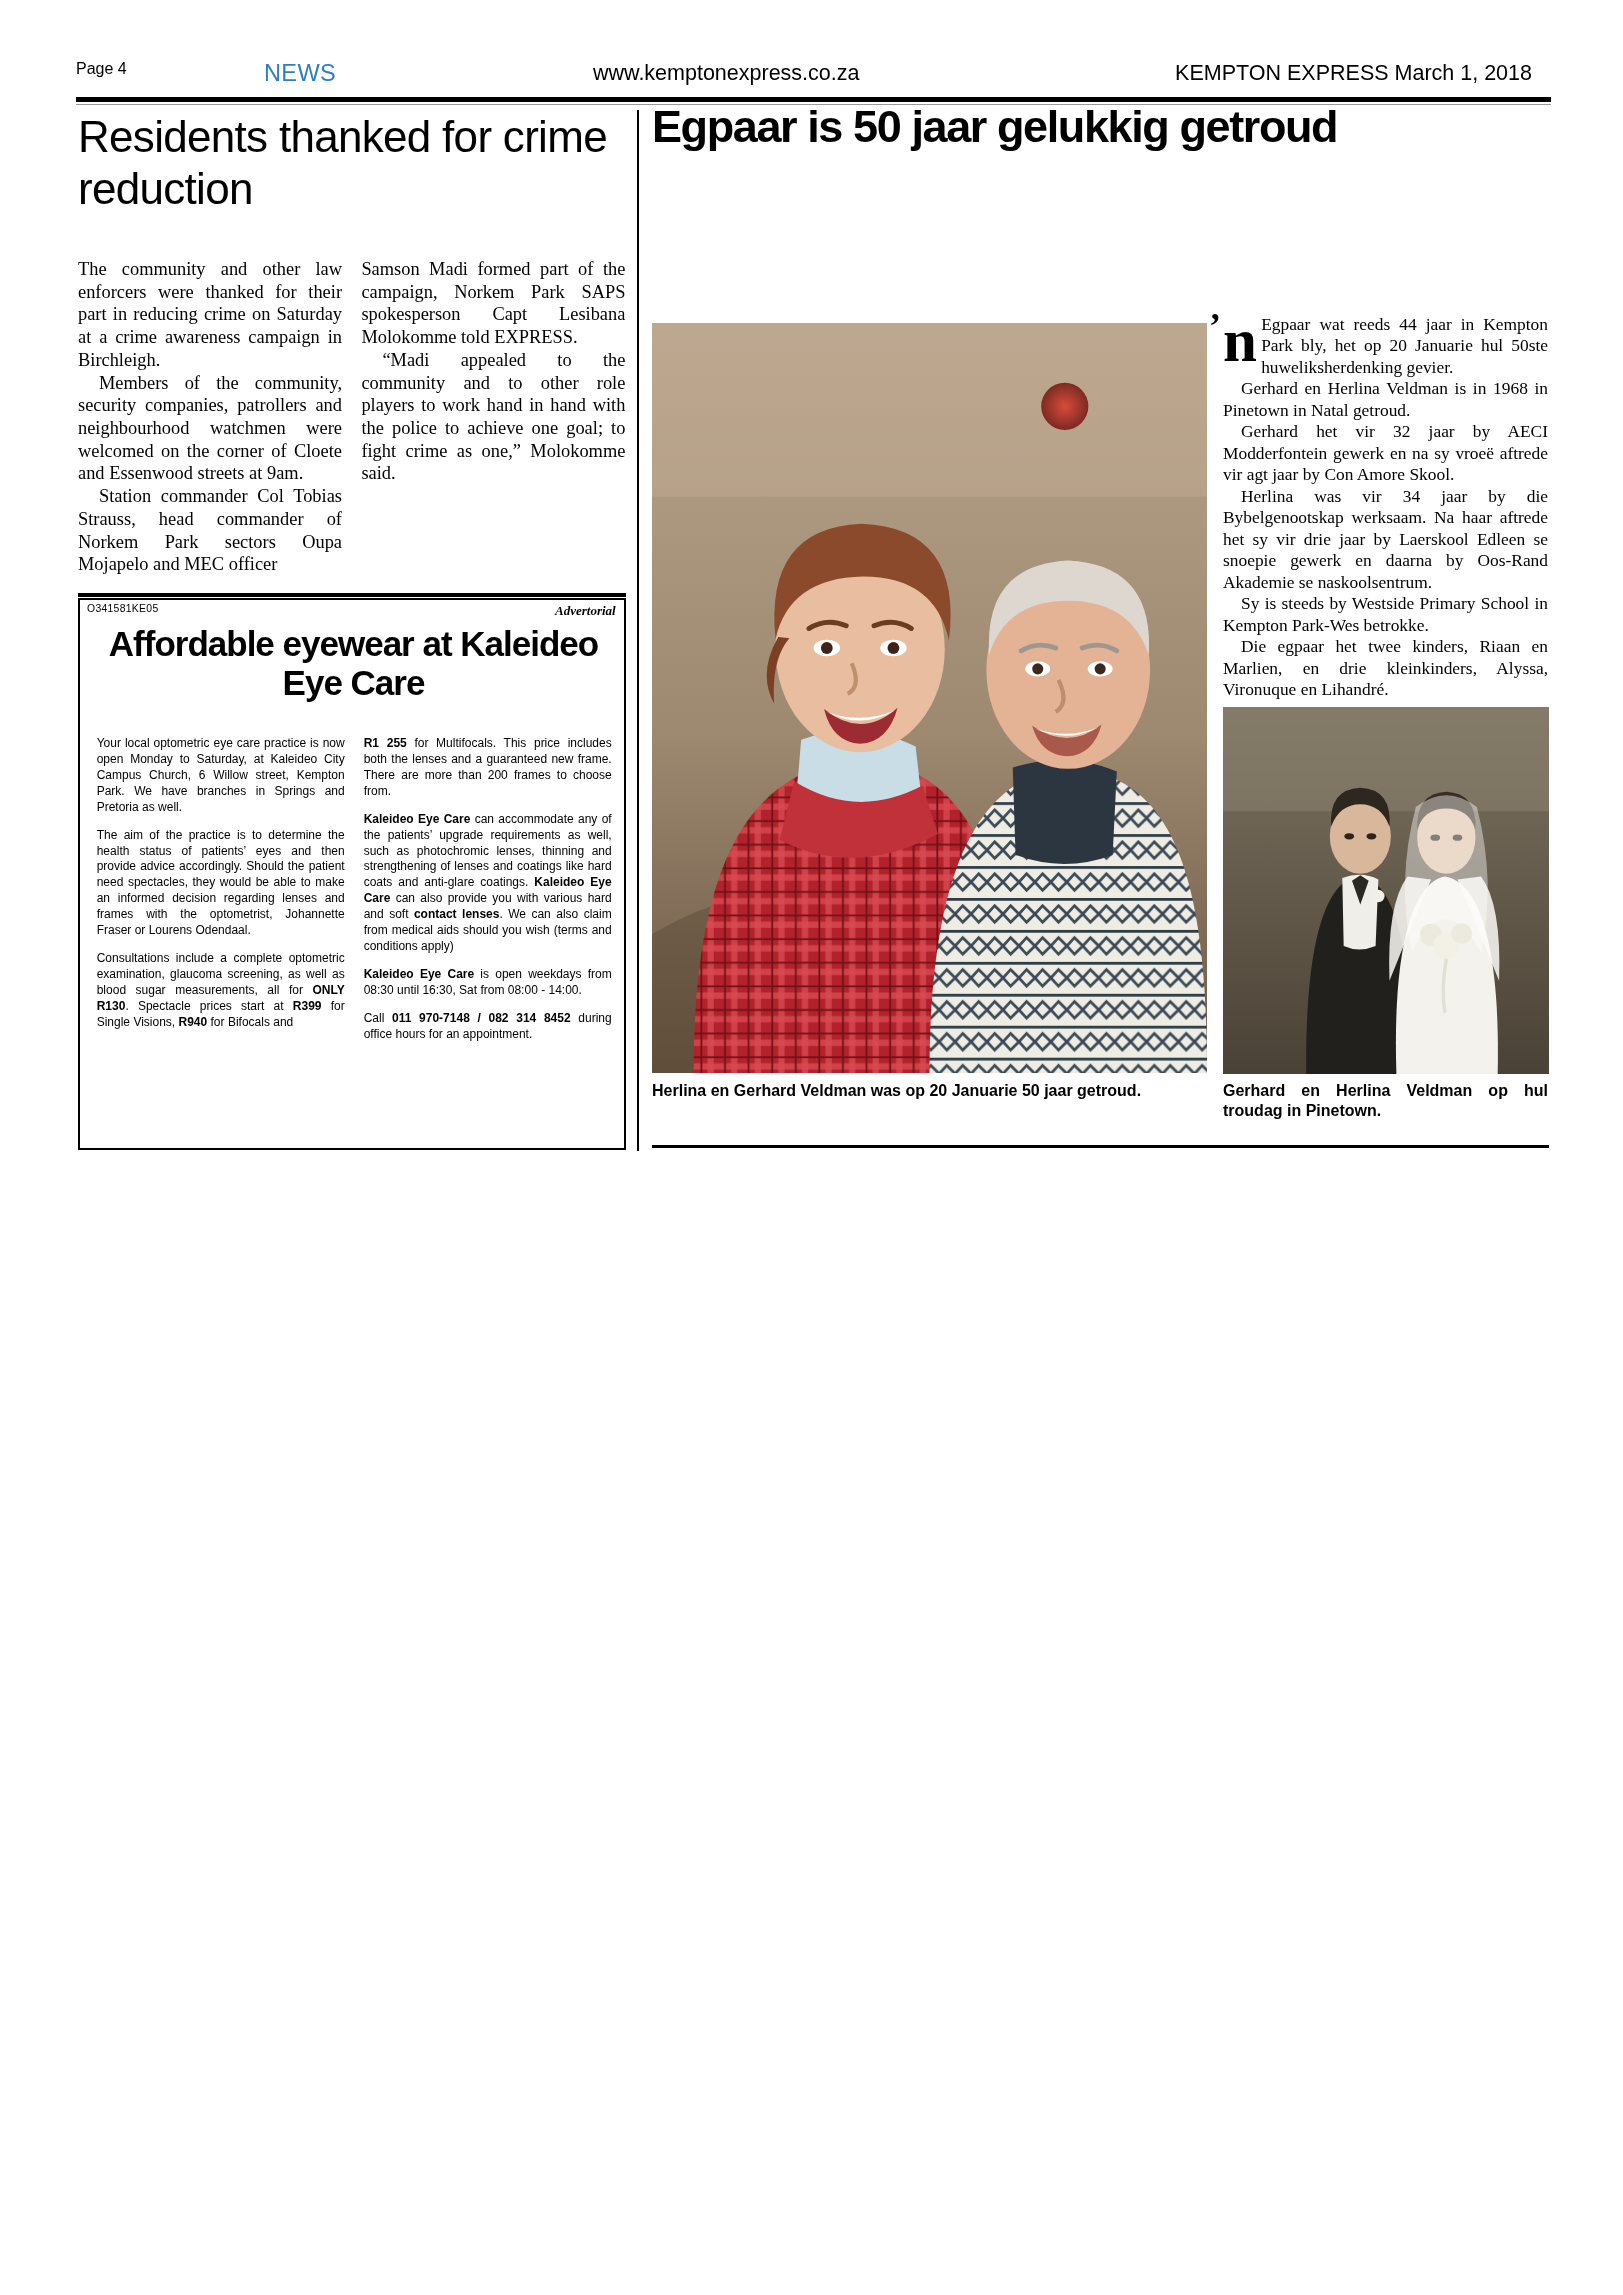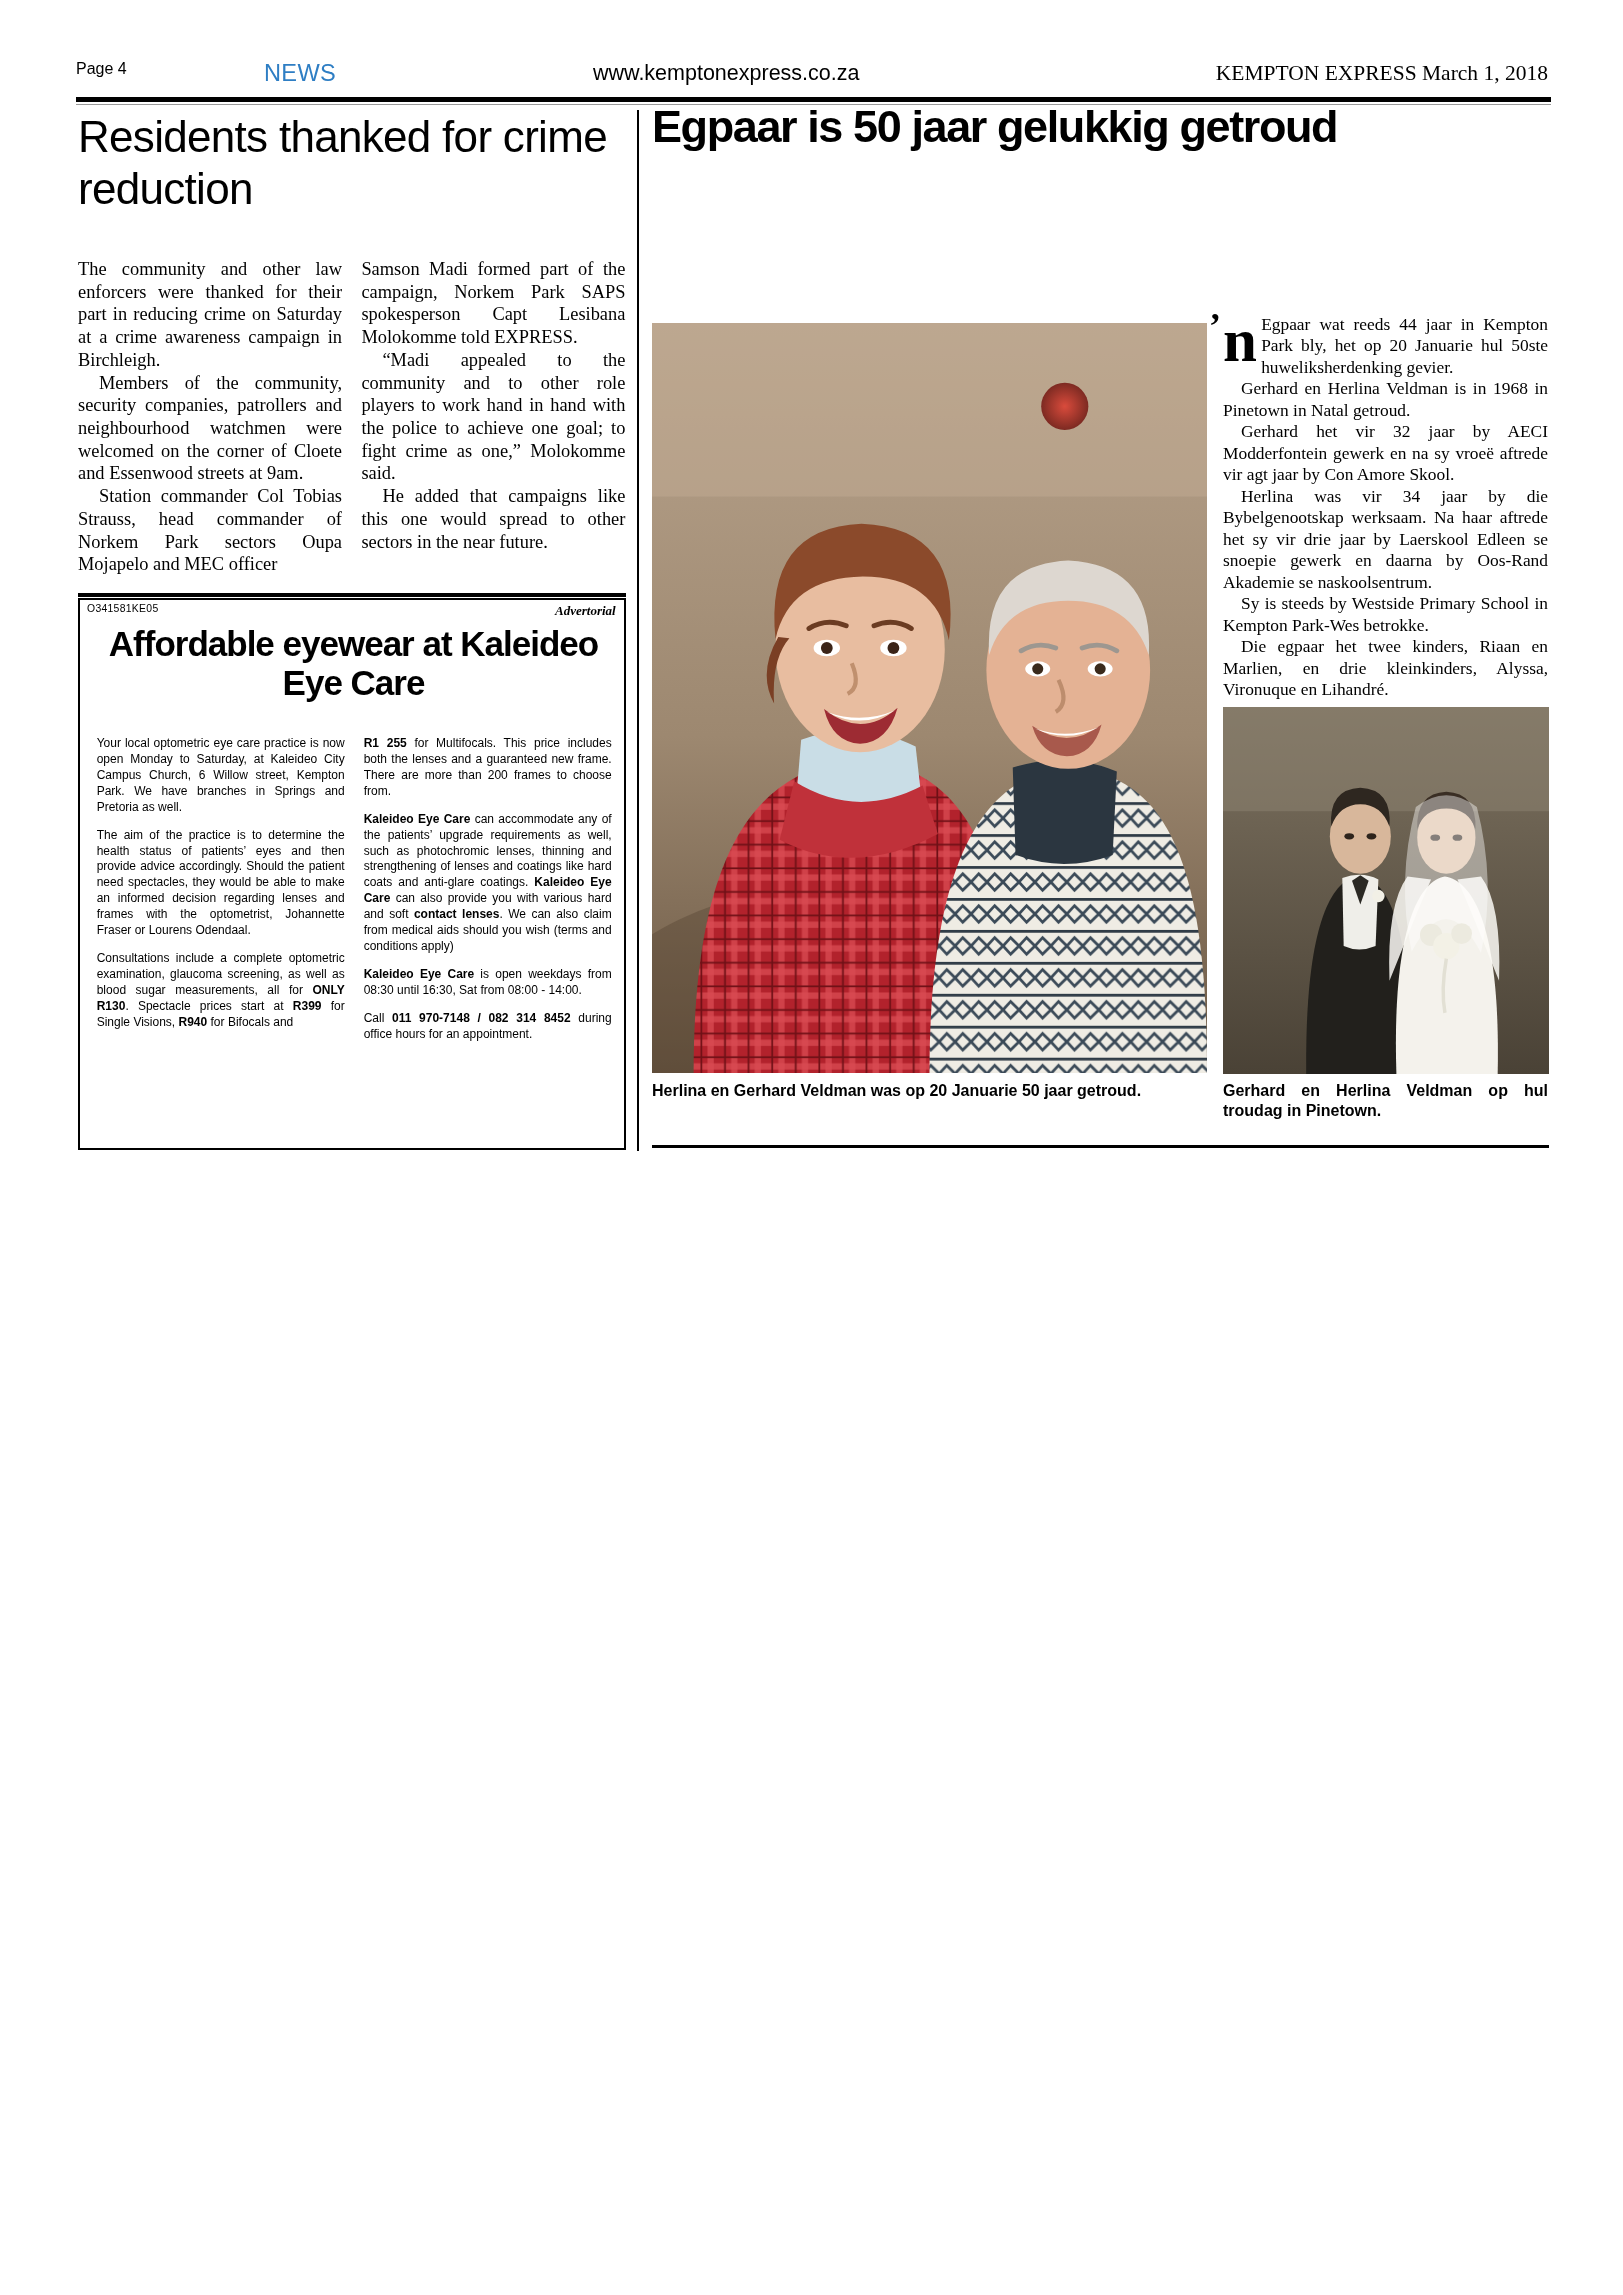--- a/index.html
+++ b/index.html
@@ -4,21 +4,21 @@
 <style>
   html,body{margin:0;padding:0;background:#ffffff;}
   body{width:1624px;height:2295px;position:relative;font-family:"Liberation Sans",sans-serif;color:#000;}
   .page{position:absolute;inset:0;background:#fff;}
 
   
   .masthead{position:absolute;left:76px;top:60px;width:1472px;height:32px;}
   .mh-page{position:absolute;left:0;top:0;font-size:16px;text-align:center;}
   .mh-news{position:absolute;left:188px;top:0;font-size:23.6px;font-weight:normal;color:#2e7ec4;letter-spacing:0.3px;}
   .mh-url{position:absolute;left:517px;top:1.4px;font-size:21.5px;}
-  .mh-right{position:absolute;right:0;top:1.4px;font-size:21.5px;white-space:nowrap;font-family:Liberation Serif, serif;}
+  .mh-right{position:absolute;right:16px;top:1.4px;font-size:21.5px;white-space:nowrap;}
   .mh-rule{position:absolute;left:76px;top:97px;width:1475px;height:4.9px;background:#000;}
   .mh-rule2{position:absolute;left:76px;top:104px;width:1475px;height:1.4px;background:#9a9a9a;}
 
   
   .headline1{position:absolute;left:78px;top:111px;width:538px;font-size:44px;line-height:1.18;font-weight:400;letter-spacing:-0.7px;}
   .story-cols{position:absolute;left:78px;top:258px;width:548px;display:flex;gap:19.4px;}
   .story-col{width:264px;font-family:"Liberation Serif",serif;font-size:18.4px;line-height:1.235;text-align:justify;}
   .story-col p{margin:0;text-indent:21px;}
   .story-col p.first{text-indent:0;}
   .sep-rule{position:absolute;left:78px;top:593px;width:548px;height:3.5px;background:#000;}
@@ -71,21 +71,20 @@
 
   <div class="story-cols">
     <div class="story-col">
       <p class="first">The community and other law enforcers were thanked for their part in reducing crime on Saturday at a crime awareness campaign in Birchleigh.</p>
       <p>Members of the community, security companies, patrollers and neighbourhood watchmen were welcomed on the corner of Cloete and Essenwood streets at 9am.</p>
       <p>Station commander Col Tobias Strauss, head commander of Norkem Park sectors Oupa Mojapelo and MEC officer</p>
     </div>
     <div class="story-col">
       <p class="first">Samson Madi formed part of the campaign, Norkem Park SAPS spokesperson Capt Lesibana Molokomme told EXPRESS.</p>
       <p>“Madi appealed to the community and to other role players to work hand in hand with the police to achieve one goal; to fight crime as one,” Molokomme said.</p>
-      <p>He added that campaigns like this one would spread to other sectors in the near future.</p>
     </div>
   </div>
   <div class="sep-rule"></div>
 
   <div class="advert">
     <span class="advert-code">O341581KE05</span>
     <span class="advert-tag">Advertorial</span>
     <div class="advert-head">Affordable eyewear at Kaleideo Eye Care</div>
     <div class="advert-body">
       <div class="advert-col">

